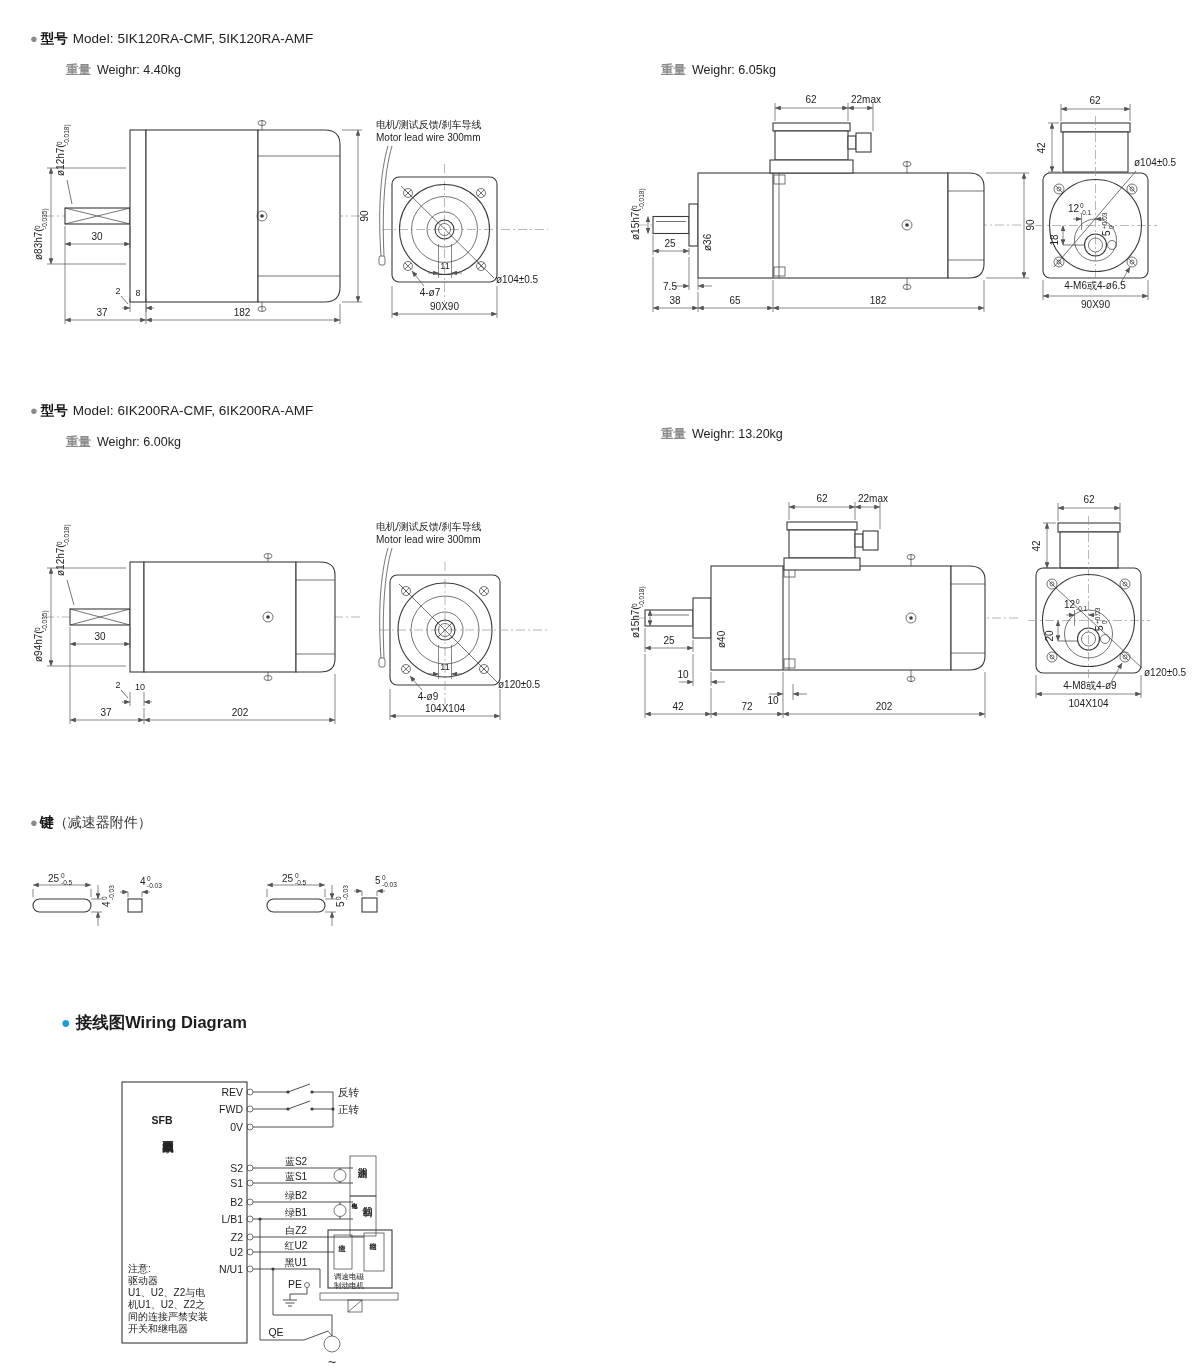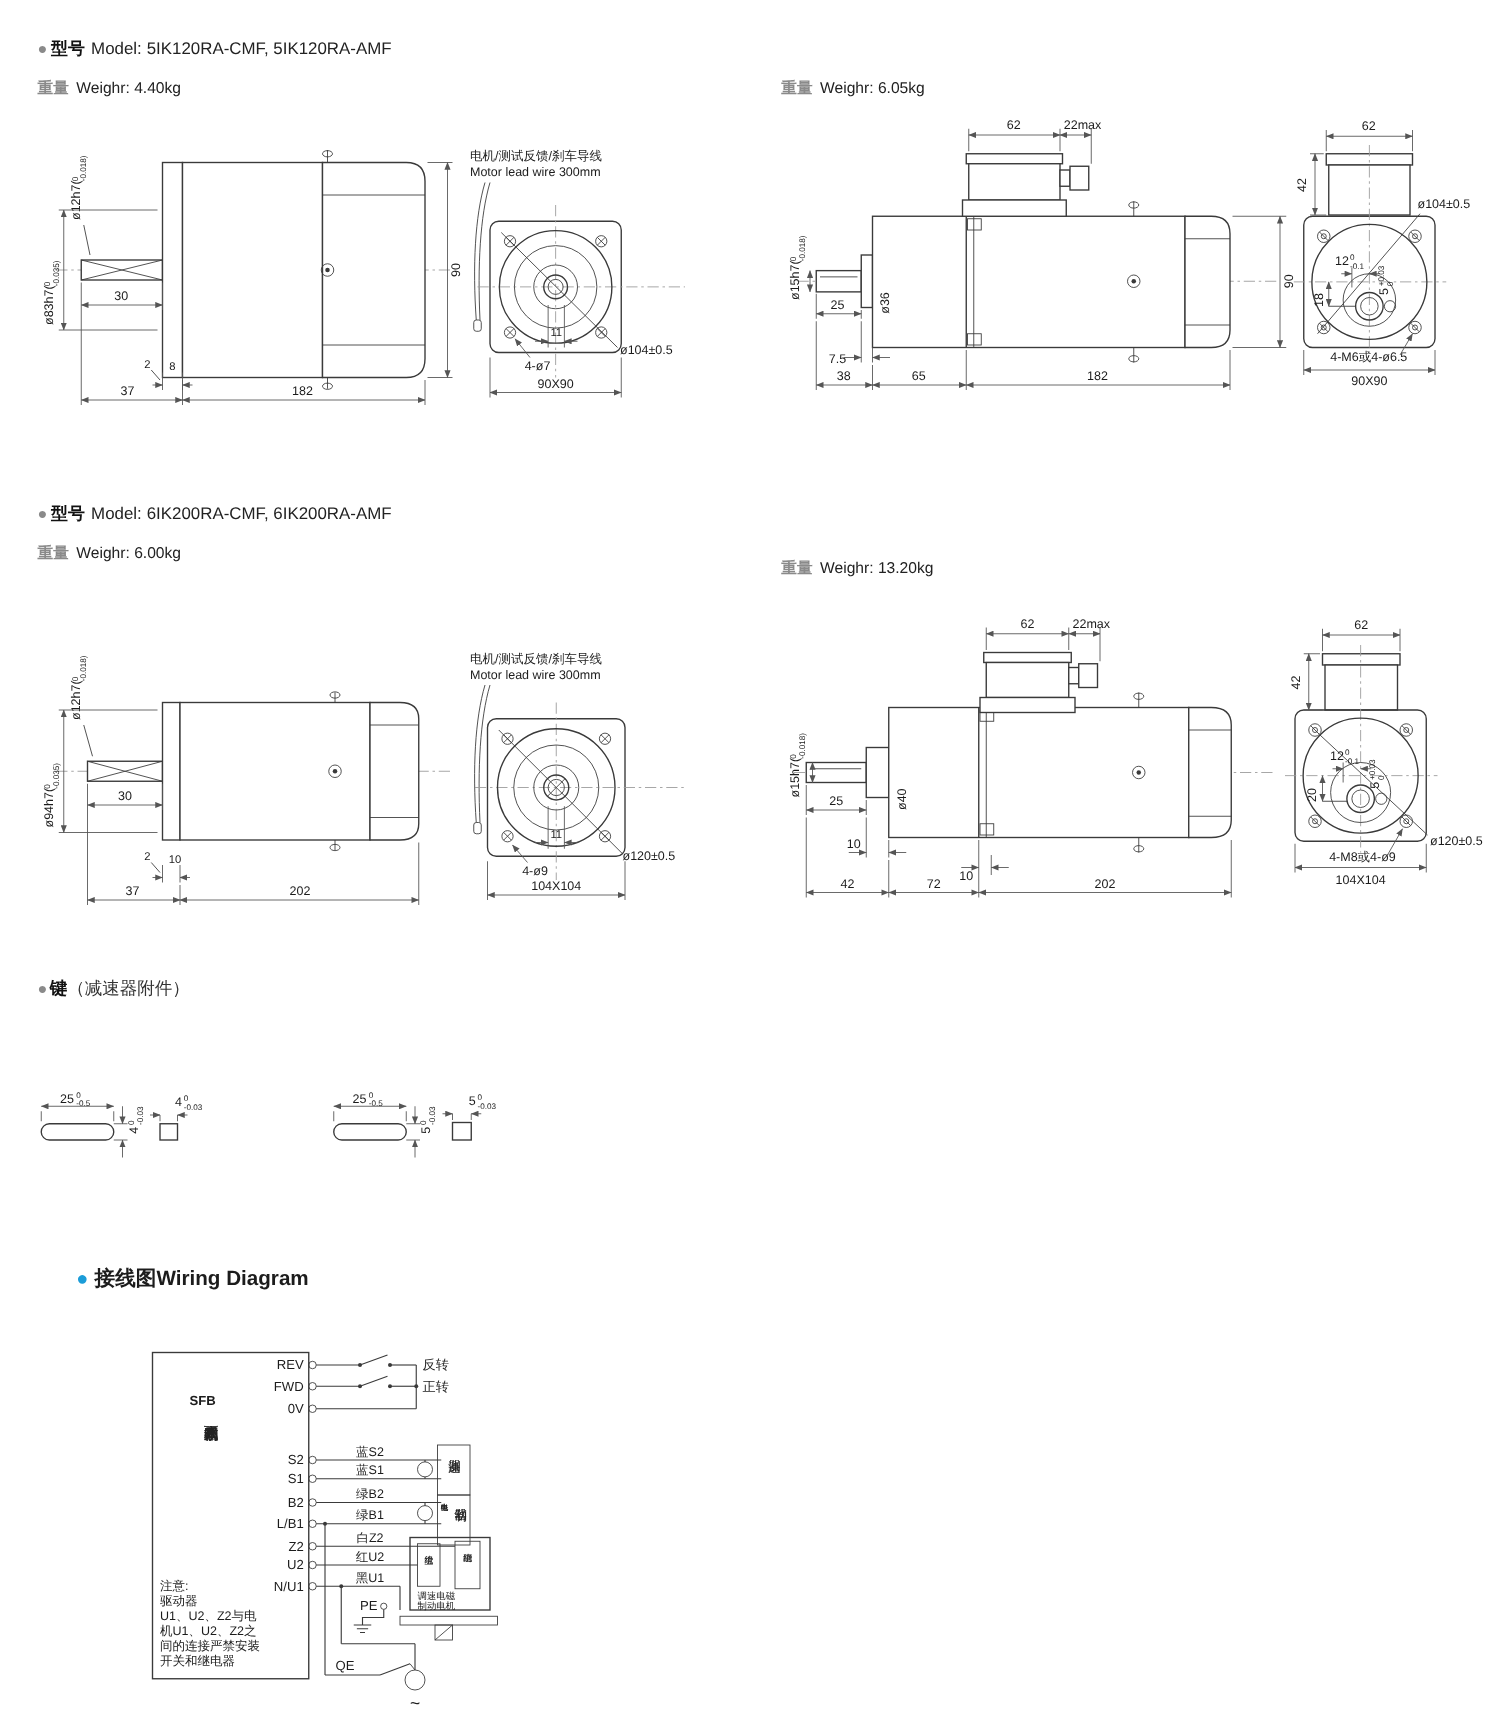--- a/index.html
+++ b/index.html
@@ -5,23 +5,23 @@
   html,body{margin:0;padding:0;background:#fff;}
   #page{position:relative;width:1200px;height:1371px;background:#fff;overflow:hidden;
         font-family:"Liberation Sans",sans-serif;color:#1c1c1c;}
   .abs{position:absolute;}
   .hdr{font-size:13.5px;white-space:nowrap;}
   .hdr .bullet{color:#8a8a8a;font-size:13px;margin-right:3px;}
   .hdr .cn{font-weight:bold;color:#111;margin-right:5px;}
   .hdr .en{color:#222;margin-right:4px;}
   .hdr .mod{color:#222;}
   .wline{font-size:12.5px;white-space:nowrap;}
-  .wline .wcn{font-weight:bold;color:#8a8a8a;margin-right:6px;}
+  .wline .wcn{font-weight:bold;color:#8a8a8a;margin-right:6px;margin-left:36px;}
   .wline .wval{color:#222;}
-  .keyhdr{font-size:14px;white-space:nowrap;}
+  .keyhdr{font-size:14px;white-space:nowrap;margin-top:32px;}
   .keyhdr .bullet{color:#8a8a8a;font-size:13px;margin-right:2px;}
   .keyhdr .t1{font-weight:bold;color:#111;}
   .keyhdr .t2{color:#333;}
   .wirhdr{font-size:16.5px;font-weight:bold;white-space:nowrap;margin-left:31px;}
   .wirhdr .bullet{color:#1b9cd8;font-size:16px;margin-right:5px;}
   .vtext{writing-mode:vertical-rl;text-orientation:upright;color:#222;white-space:nowrap;}
   svg text{font-family:"Liberation Sans",sans-serif;}
   .ol{fill:#fff;stroke:#3a3a3a;stroke-width:1.1;}
   .ol2{fill:none;stroke:#3a3a3a;stroke-width:1.1;}
   .th{fill:none;stroke:#3a3a3a;stroke-width:.7;}
@@ -51,21 +51,21 @@
   </div>
   <div class="abs wline" style="left:625px;top:62px">
     <span class="wcn">重量</span><span class="wval">Weighr: 6.05kg</span>
   </div>
   <div class="abs hdr" style="left:30px;top:402px">
     <span class="bullet">●</span><span class="cn">型号</span><span class="en">Model:</span><span class="mod">6IK200RA-CMF, 6IK200RA-AMF</span>
   </div>
   <div class="abs wline" style="left:30px;top:434px">
     <span class="wcn">重量</span><span class="wval">Weighr: 6.00kg</span>
   </div>
-  <div class="abs wline" style="left:625px;top:446px">
+  <div class="abs wline" style="left:625px;top:426px">
     <span class="wcn">重量</span><span class="wval">Weighr: 13.20kg</span>
   </div>
   <div class="abs keyhdr" style="left:30px;top:782px">
     <span class="bullet">●</span><span class="t1">键</span><span class="t2">（减速器附件）</span>
   </div>
   <div class="abs wirhdr" style="left:30px;top:1012px">
     <span class="bullet">●</span><span>接线图</span><span>Wiring Diagram</span>
   </div>
 
   <svg class="abs" style="left:30px;top:98px" width="345" height="235" viewBox="0 0 345 235">

